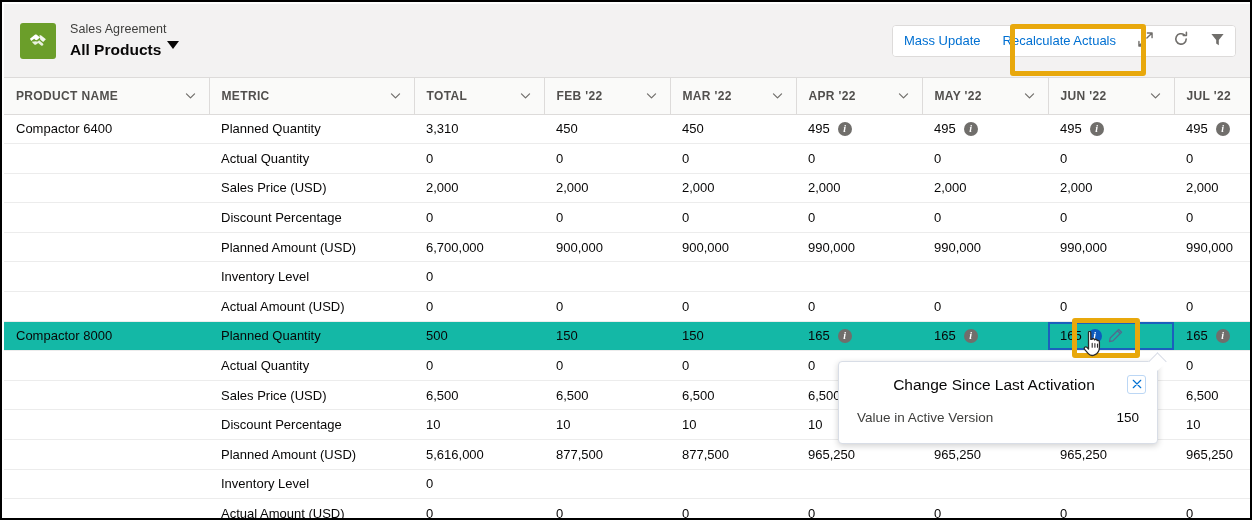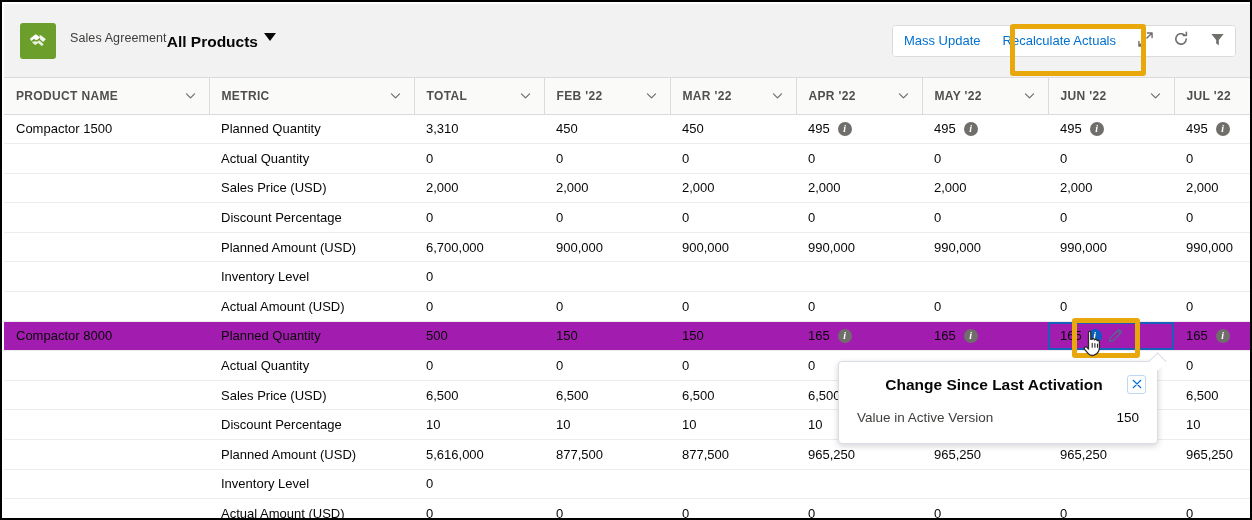--- a/index.html
+++ b/index.html
@@ -38,21 +38,21 @@
     background: #6b9e2a;
     border-radius: 3px;
     display: flex;
     align-items: center;
     justify-content: center;
     flex: 0 0 auto;
   }
   .header-titles {
     margin-left: 14px;
     display: flex;
-    flex-direction: row;
+    flex-direction: column;
     justify-content: center;
   }
   .obj-label {
     font-size: 12.5px;
     color: #3e3e3c;
     line-height: 17px;
     letter-spacing: .1px;
   }
   .record-title {
     font-size: 15.5px;
@@ -188,21 +188,21 @@
     font-size: 13px;
     color: #080707;
     white-space: nowrap;
     overflow: hidden;
     position: relative;
   }
   td.pname {
     color: #0070d2;
     cursor: pointer;
   }
-  tr.rowhl td { background: #a21caf; }
+  tr.rowhl td { background: #14b8a6; }
   .cellwrap {
     display: flex;
     align-items: center;
     gap: 8px;
   }
   .info-i {
     width: 14px; height: 14px;
     border-radius: 50%;
     background: #706e6b;
     color: #ffffff;
@@ -265,21 +265,21 @@
     border-top: 1px solid #d8dde6;
     border-right: 1px solid #d8dde6;
     transform: rotate(-45deg);
   }
   .pop-title {
     font-size: 15.5px;
     color: #080707;
     text-align: center;
     margin: 0 0 12px 0;
     padding-right: 8px;
-    font-weight: bold;
+    font-weight: normal;
   }
   .pop-close {
     position: absolute;
     right: 11px; top: 13px;
     width: 19px; height: 19px;
     border: 1px solid #bcd7f5;
     border-radius: 3px;
     background: #ffffff;
     display: flex;
     align-items: center;
@@ -457,21 +457,21 @@
             </th>
             <th>
               <div class="th-inner">
                 <span>Jul '22</span>
               </div>
             </th>
           </tr>
       </thead>
       <tbody id="table-body">
           <tr>
-            <td class="pname">Compactor 1500</td>
+            <td class="pname">Compactor 6400</td>
             <td>Planned Quantity</td>
             <td>3,310</td>
             <td>
               <div class="cellwrap">
                 <span>450</span>
               </div>
             </td>
             <td>
               <div class="cellwrap">
                 <span>450</span>

